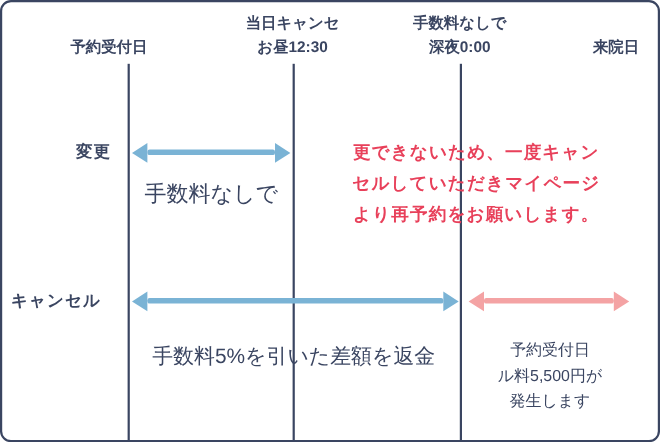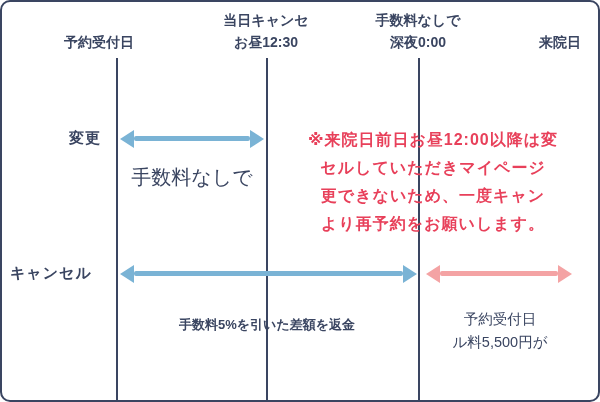--- a/index.html
+++ b/index.html
@@ -70,22 +70,22 @@
   .arrow-pink::after  { border-left-color: var(--pink); }
   .caption {
     position: absolute;
     text-align: center;
     color: var(--navy);
     font-size: 20px;
     font-weight: 500;
     line-height: 22px;
   }
   .caption-bold {
-    font-weight: 700;
-    font-size: 13px;
+    font-weight: 400;
+    font-size: 19px;
     text-align: center;
   }
   .note {
     position: absolute;
     text-align: center;
     color: var(--red);
     font-weight: 700;
     font-size: 16px;
     line-height: 28px;
     letter-spacing: 1px;
@@ -114,28 +114,28 @@
   <div class="hdr" style="left:498px; top:29px; width:120px;">
     <div>来院日</div>
   </div>
 
   <div class="row-label" style="left:55px; top:127px;margin-left:12px;">変更</div>
   <div class="arrow arrow-blue" style="left:132px; top:134px; width:116px;"></div>
   <div class="caption" style="left:125px; top:164px; width:130px;">
     <div>手数料なしで</div>
   </div>
   <div class="note" style="left:268px; top:124px; width:326px;">
-    <div>※来院日前日お昼12:00以降は変</div>
+    <div>更できないため、一度キャン</div>
     <div>セルしていただきマイページ</div>
-    <div>更できないため、一度キャン</div>
     <div>より再予約をお願いします。</div>
   </div>
 
   <div class="row-label" style="left:8px; top:262px;font-family:Liberation Mono, monospace;">キャンセル</div>
   <div class="arrow arrow-blue" style="left:132px; top:269px; width:269px;"></div>
   <div class="arrow arrow-pink" style="left:438px; top:269px; width:118px;"></div>
   <div class="caption caption-bold" style="left:115px; top:312px; width:300px;">手数料5%を引いた差額を返金</div>
   <div class="caption" style="left:427px; top:306px; width:142px; line-height:23px; font-size:14.5px;">
     <div>予約受付日</div>
     <div>ル料5,500円が</div>
+    <div>発生します</div>
   </div>
 
 </div>
 
 </body></html>

